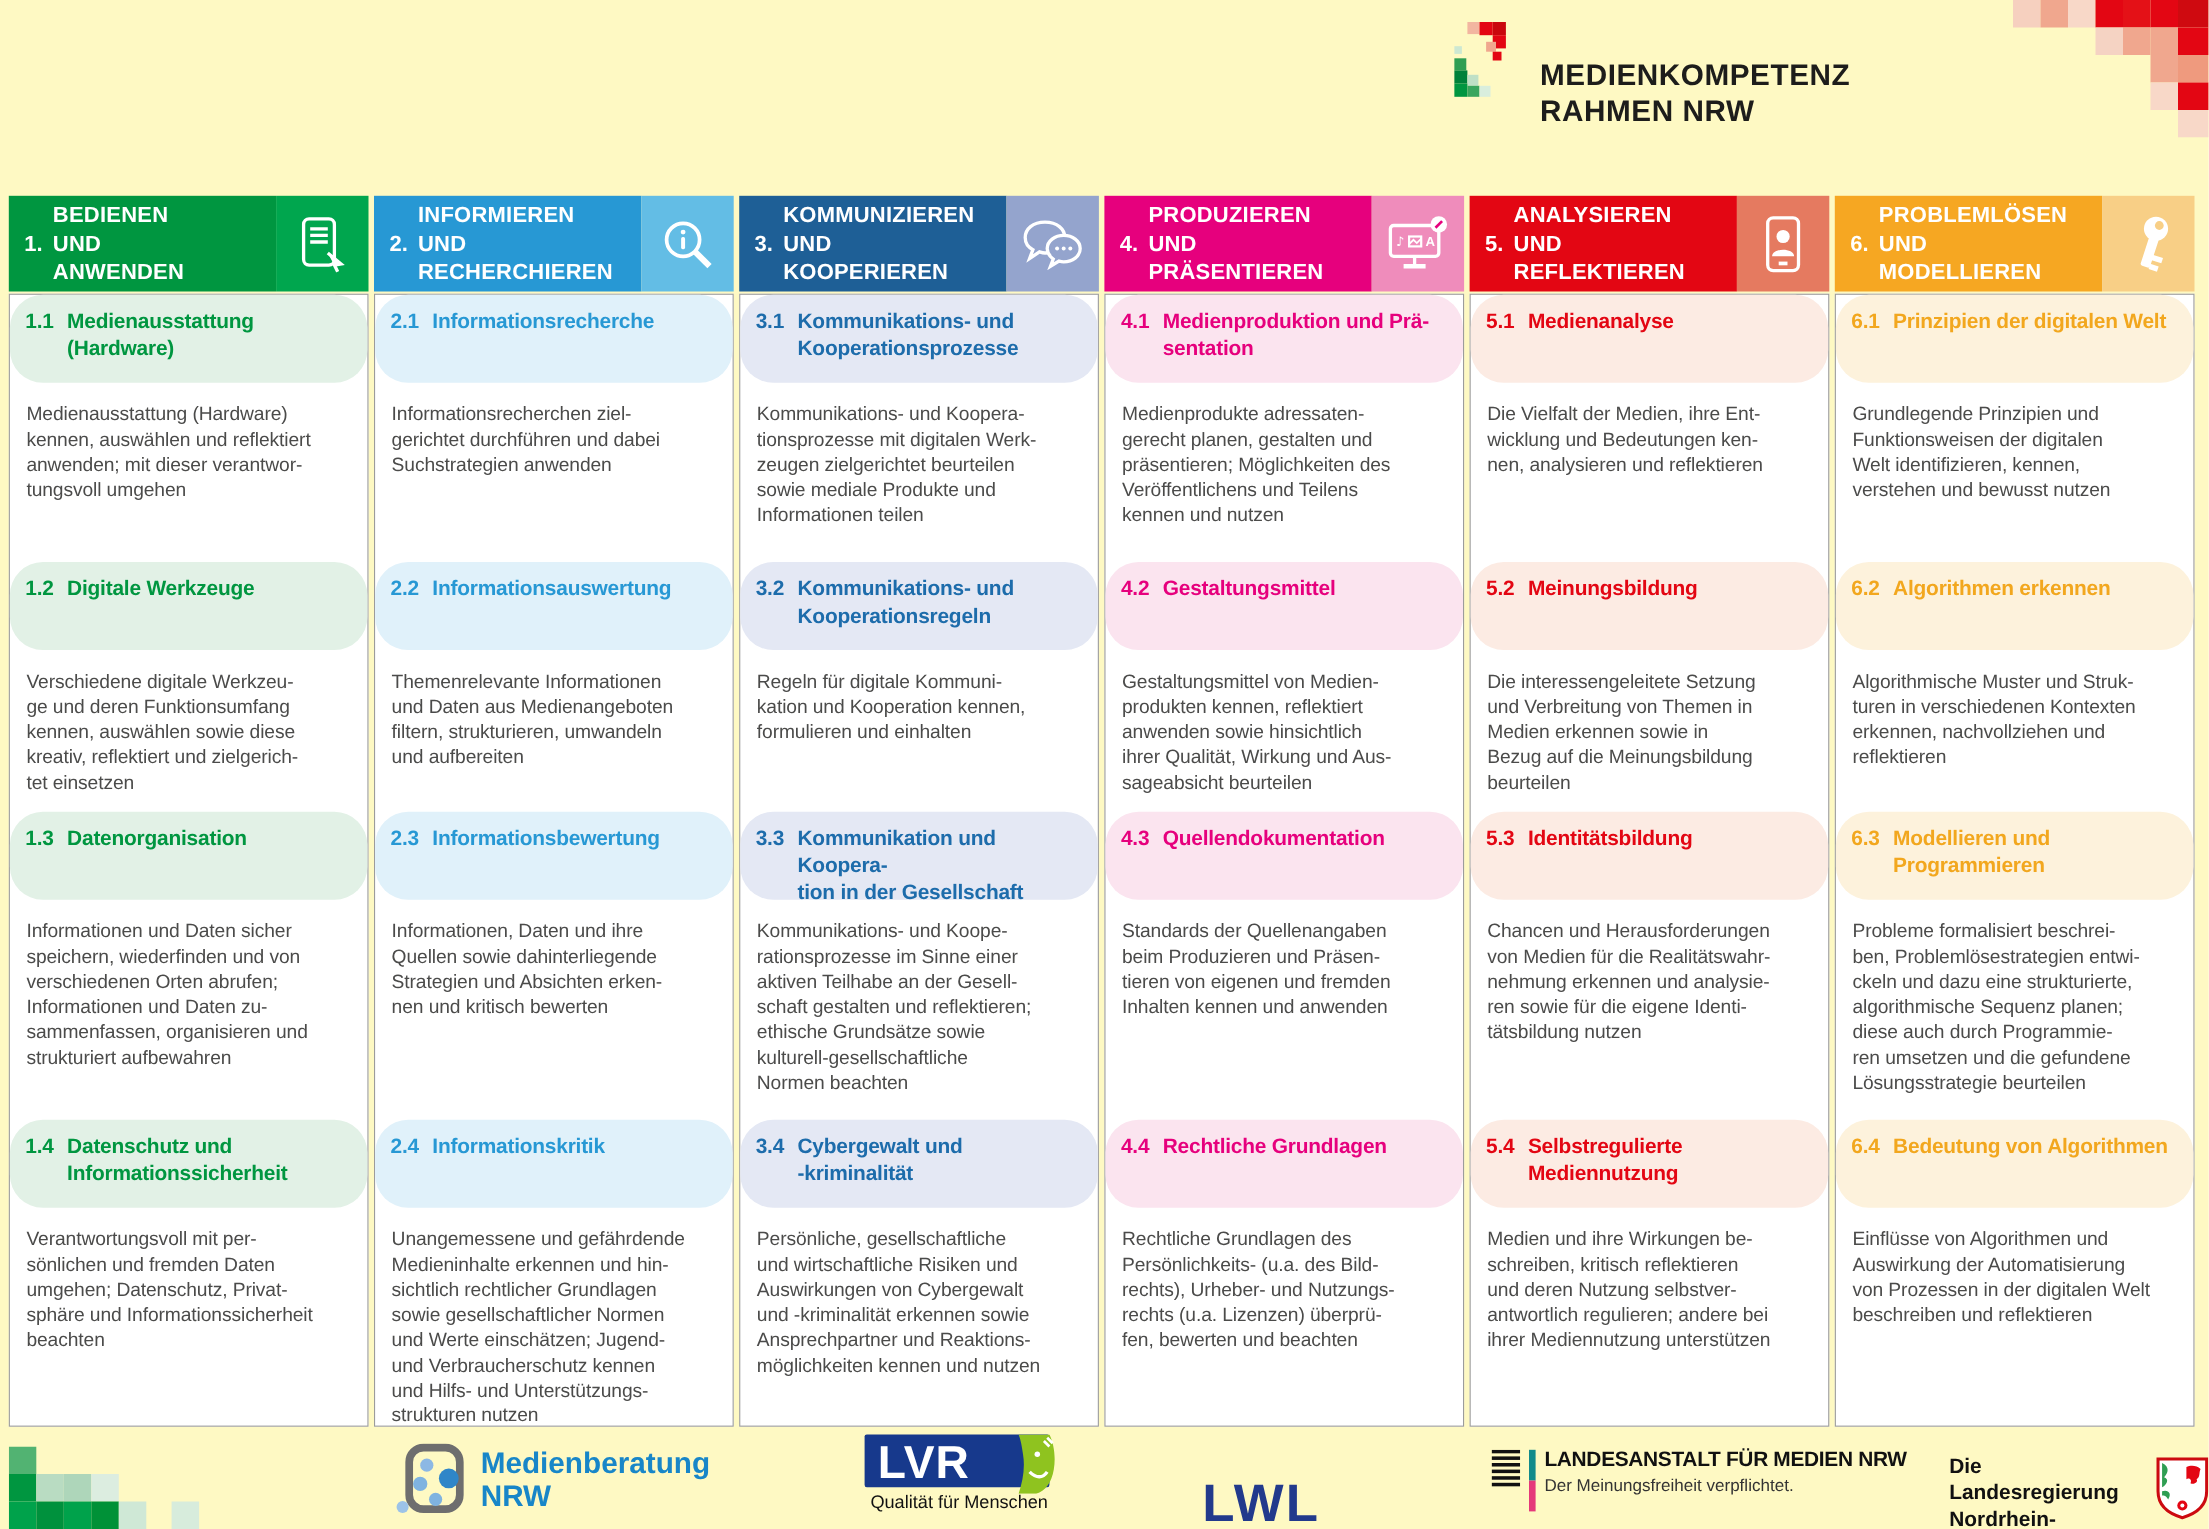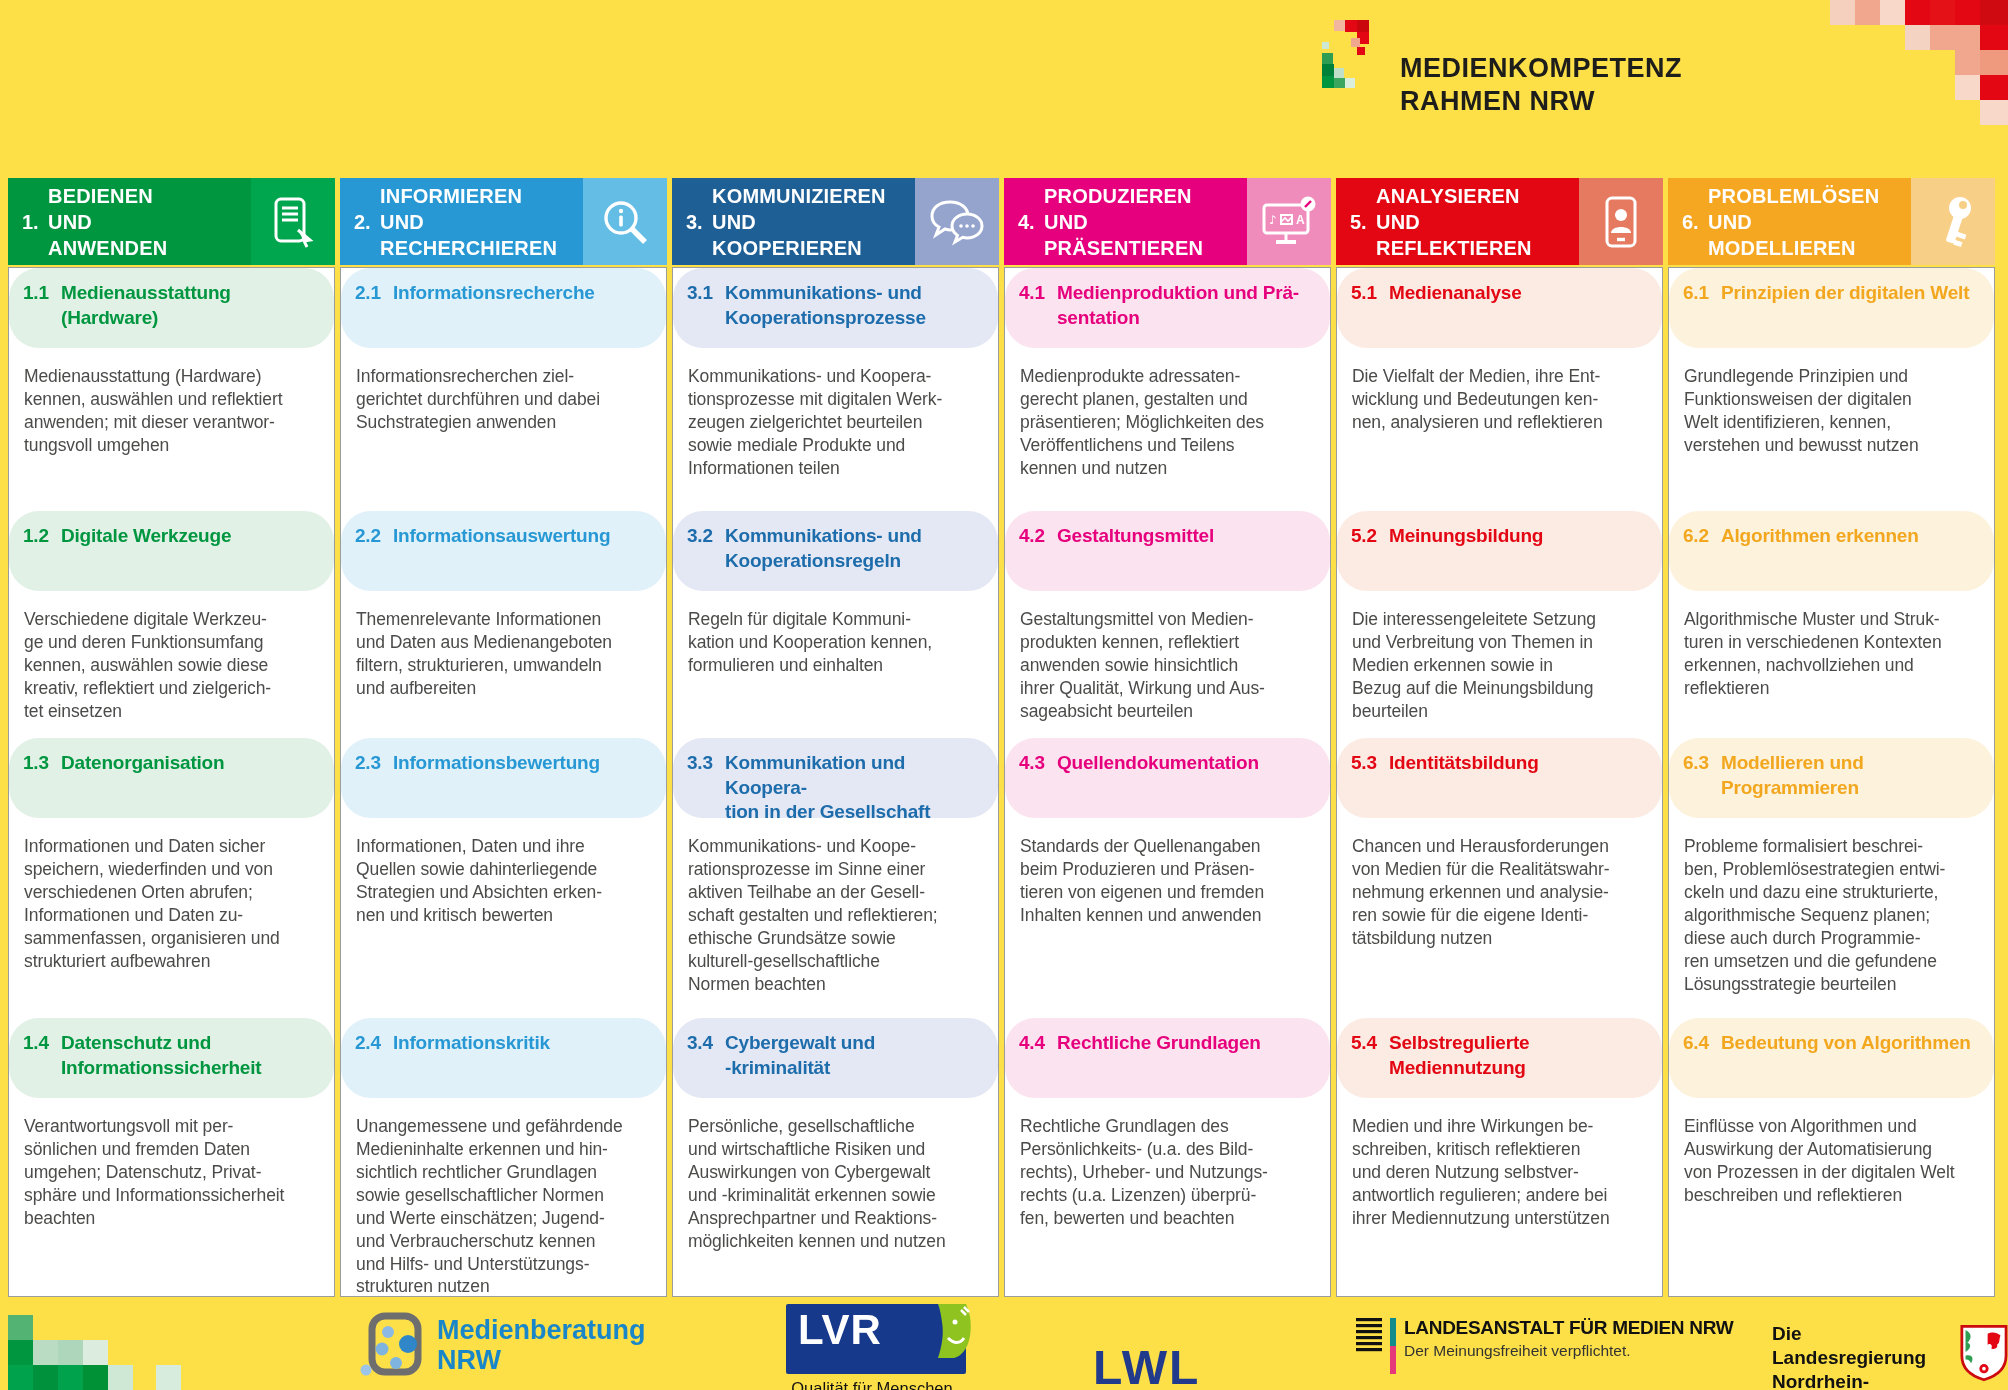--- a/index.html
+++ b/index.html
@@ -1,16 +1,16 @@
 <!DOCTYPE html>
 <html><head>
 <meta charset="utf-8">
 <style>
   html,body{margin:0;padding:0;background:#fff;}
-  .page{position:relative;width:2008px;height:1390px;background:#fde047;
+  .page{position:relative;width:2008px;height:1390px;background:#fef9c3;
         font-family:"Liberation Sans",sans-serif;overflow:hidden;}
 
   
   .brand{position:absolute;left:1322px;top:16px;display:flex;gap:16px;}
   .brand-title{font-size:27px;font-weight:bold;color:#1d1d1b;line-height:1.22;
                letter-spacing:.5px;margin-top:36px;white-space:pre-line;}
   .corner-mosaic{position:absolute;right:0;top:0;}
 
   
   .table{position:absolute;left:8px;top:178px;display:flex;gap:5px;}
@@ -31,21 +31,21 @@
           line-height:1.3;letter-spacing:-.2px;}
   .bodycell{padding:17px 6px 0 15px;}
   .bodycell p{margin:0;font-size:17.5px;line-height:1.31;color:#4b4b4a;
               white-space:pre-line;letter-spacing:-.1px;}
 
   
   .footer-item{position:absolute;}
   .mb-logo{left:358px;top:1312px;display:flex;gap:9px;align-items:center;}
   .mb-text{font-weight:bold;font-size:27px;color:#1886c8;line-height:1.12;white-space:pre-line;}
   .lvr{left:786px;top:1304px;width:172px;text-align:center;}
-  .lvr-box{position:relative;width:168px;height:70px;background:#17398c;border-radius:2px;padding-left:12px;}
+  .lvr-box{position:relative;width:168px;height:48px;background:#17398c;border-radius:2px;}
   .lvr-word{position:absolute;left:12px;top:2px;color:#fff;font-weight:bold;font-size:42px;
             letter-spacing:1px;}
   .lvr-caption{font-size:16.5px;color:#111;margin-top:5px;text-align:center;}
   .lwl{left:1093px;top:1306px;}
   .lwl-word{font-weight:bold;font-size:48px;color:#223a8c;letter-spacing:2px;line-height:1;margin-top:38px;}
   .lwl-caption{font-size:16px;color:#2d4494;margin-top:8px;line-height:1.3;white-space:pre-line;}
   .lfm{left:1356px;top:1318px;display:flex;align-items:flex-start;gap:8px;}
   .lfm-bar{width:6px;height:56px;display:flex;flex-direction:column;}
   .lfm-bar i{flex:1;background:#128b8b;}
   .lfm-bar b{flex:1;background:#e5397a;}

